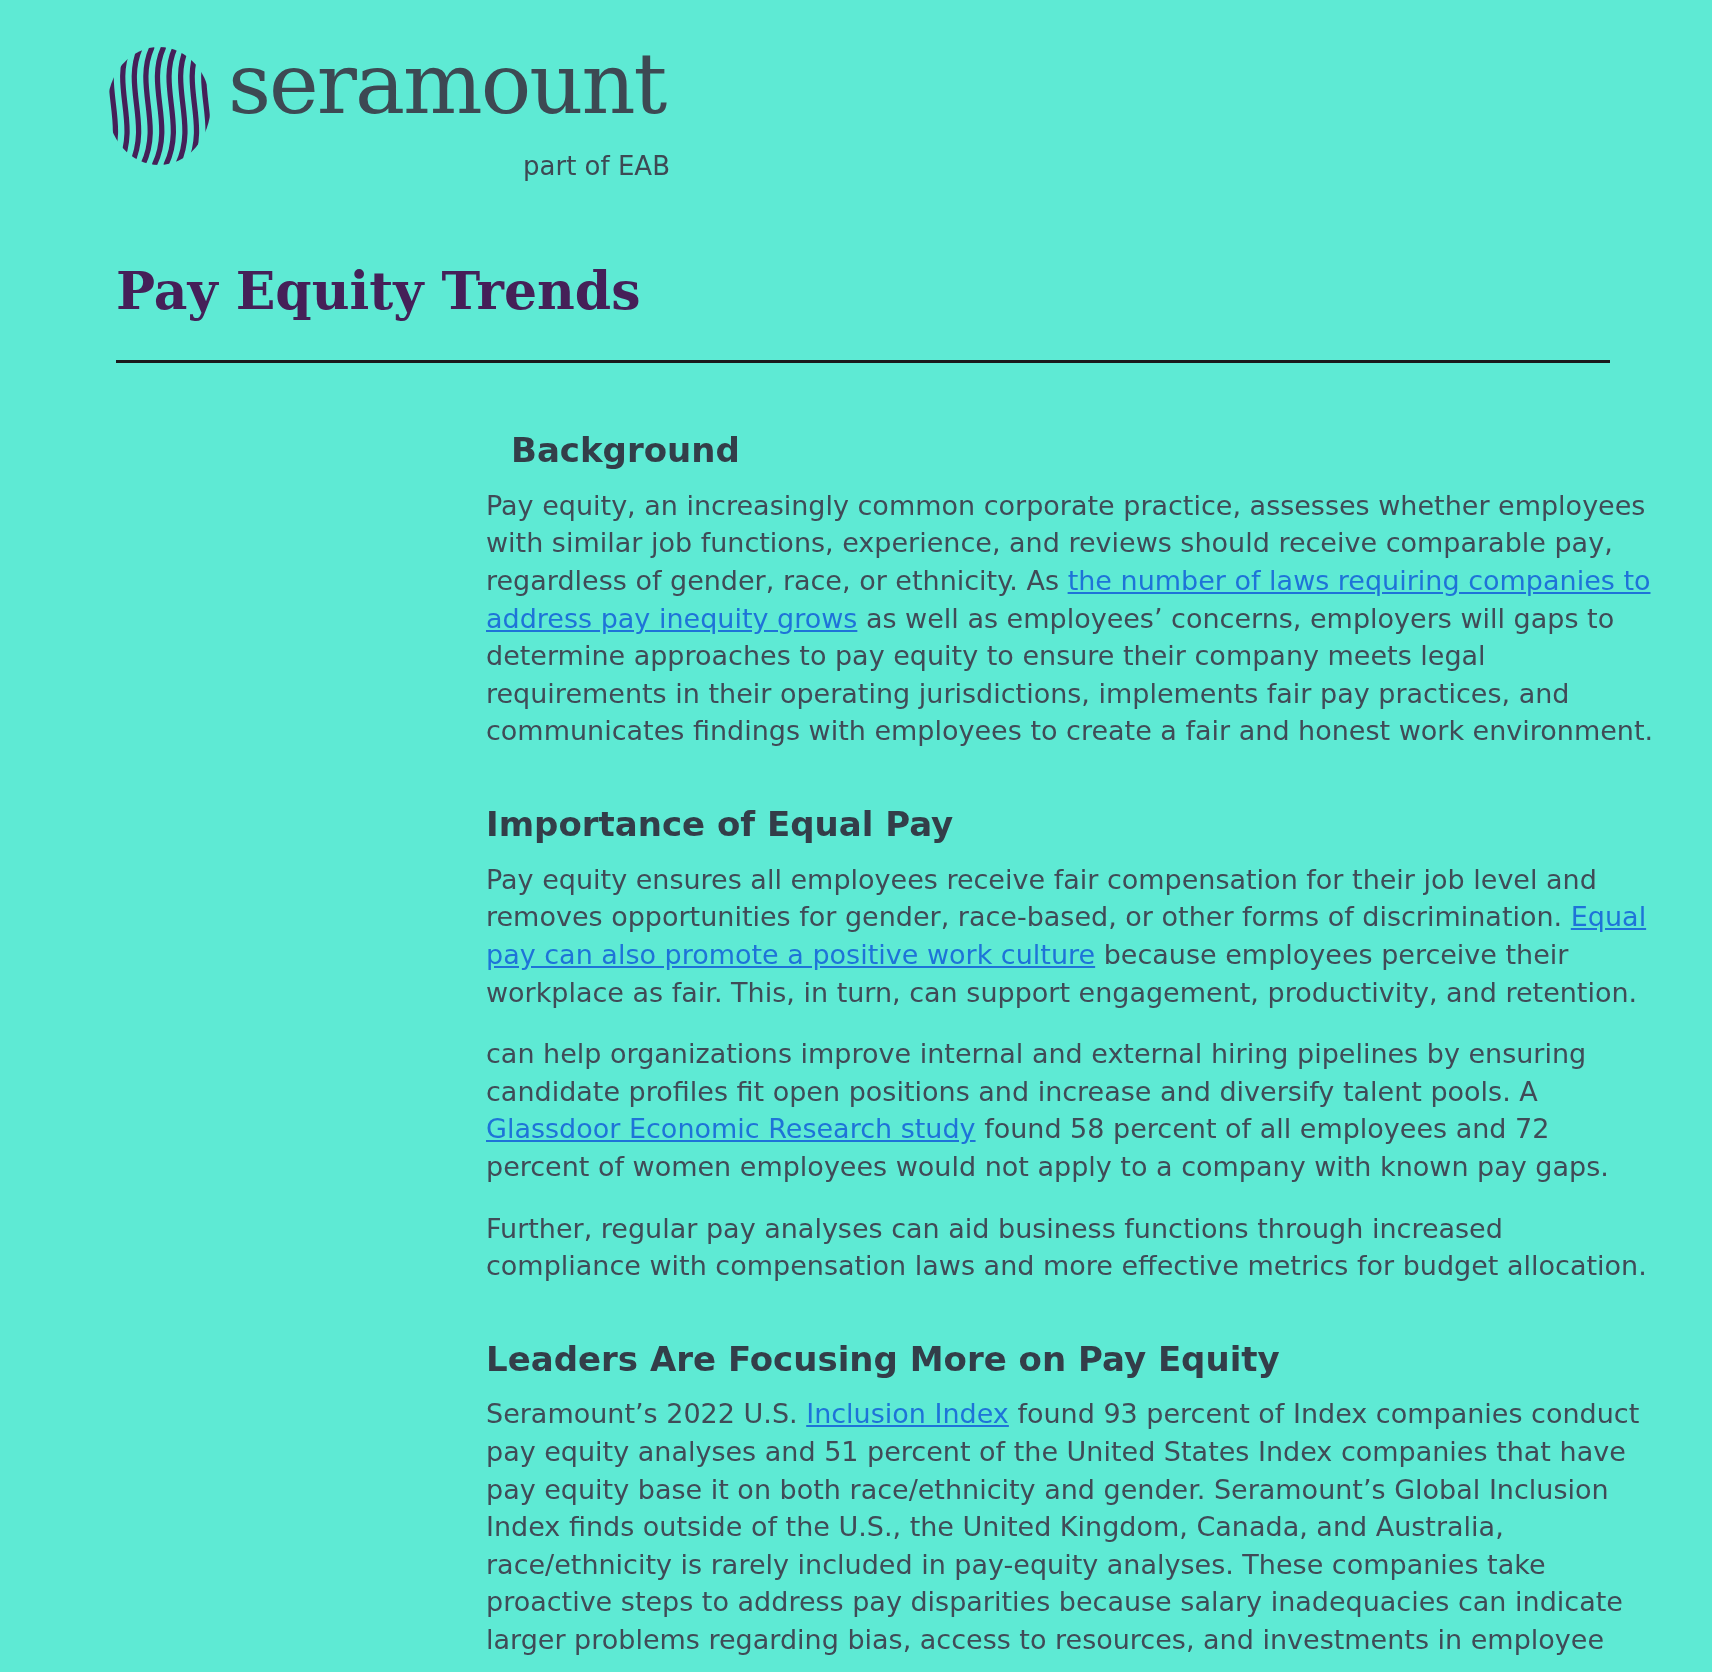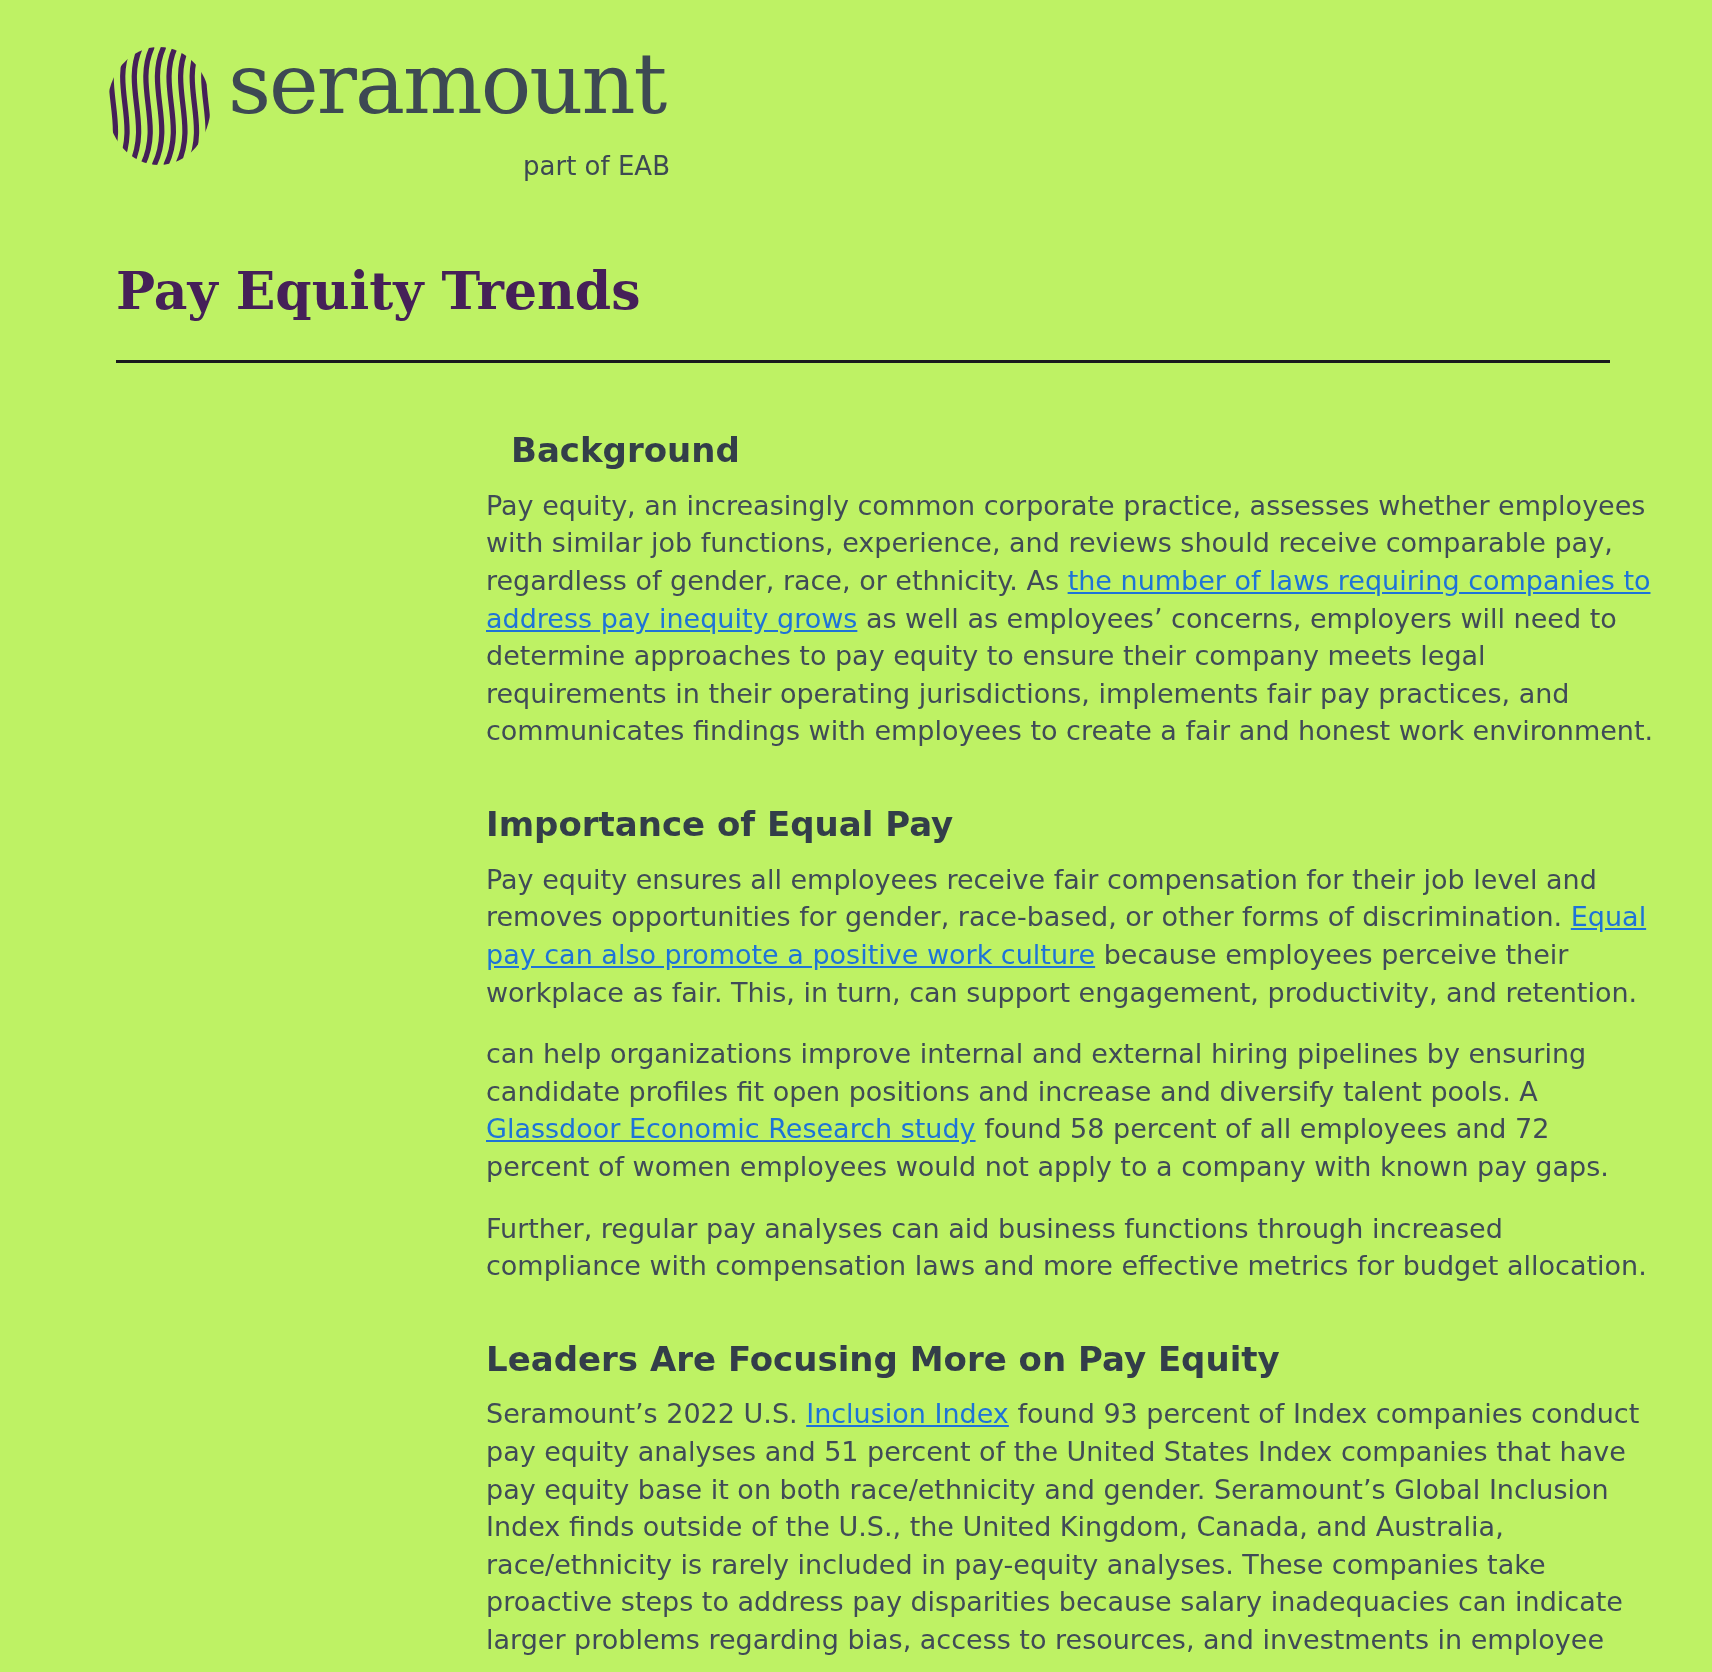--- a/index.html
+++ b/index.html
@@ -9,21 +9,21 @@
     --body:#404b57;
     --link:#1e73d8;
     --rule:#1a1a1c;
   }
   *{box-sizing:border-box;}
   html,body{margin:0;padding:0;background:#ffffff;}
   .page{
     position:relative;
     width:1712px;
     height:1672px;
-    background:#bef264;
+    background:#5eead4;
     overflow:hidden;
     font-family:"DejaVu Sans","Liberation Sans",sans-serif;
   }
   
   .logo-mark{
     position:absolute;
     left:106px; top:46px;
     width:106px; height:120px;
   }
   .brand{
@@ -121,21 +121,21 @@
 
   <h1 class="doc-title">Pay Equity Trends</h1>
   <div class="title-rule"></div>
 
   <main id="article">
       <h2>Background</h2>
       <p>
         <span class="line"><span>Pay equity, an increasingly common corporate practice, assesses whether employees</span></span>
         <span class="line"><span>with similar job functions, experience, and reviews should receive comparable pay,</span></span>
         <span class="line"><span>regardless of gender, race, or ethnicity. As </span><a href="#">the number of laws requiring companies to</a></span>
-        <span class="line"><a href="#">address pay inequity grows</a><span> as well as employees’ concerns, employers will need to</span></span>
+        <span class="line"><a href="#">address pay inequity grows</a><span> as well as employees’ concerns, employers will gaps to</span></span>
         <span class="line"><span>determine approaches to pay equity to ensure their company meets legal</span></span>
         <span class="line"><span>requirements in their operating jurisdictions, implements fair pay practices, and</span></span>
         <span class="line"><span>communicates findings with employees to create a fair and honest work environment.</span></span>
       </p>
       <h2>Importance of Equal Pay</h2>
       <p>
         <span class="line"><span>Pay equity ensures all employees receive fair compensation for their job level and</span></span>
         <span class="line"><span>removes opportunities for gender, race-based, or other forms of discrimination. </span><a href="#">Equal</a></span>
         <span class="line"><a href="#">pay can also promote a positive work culture</a><span> because employees perceive their</span></span>
         <span class="line"><span>workplace as fair. This, in turn, can support engagement, productivity, and retention.</span></span>

